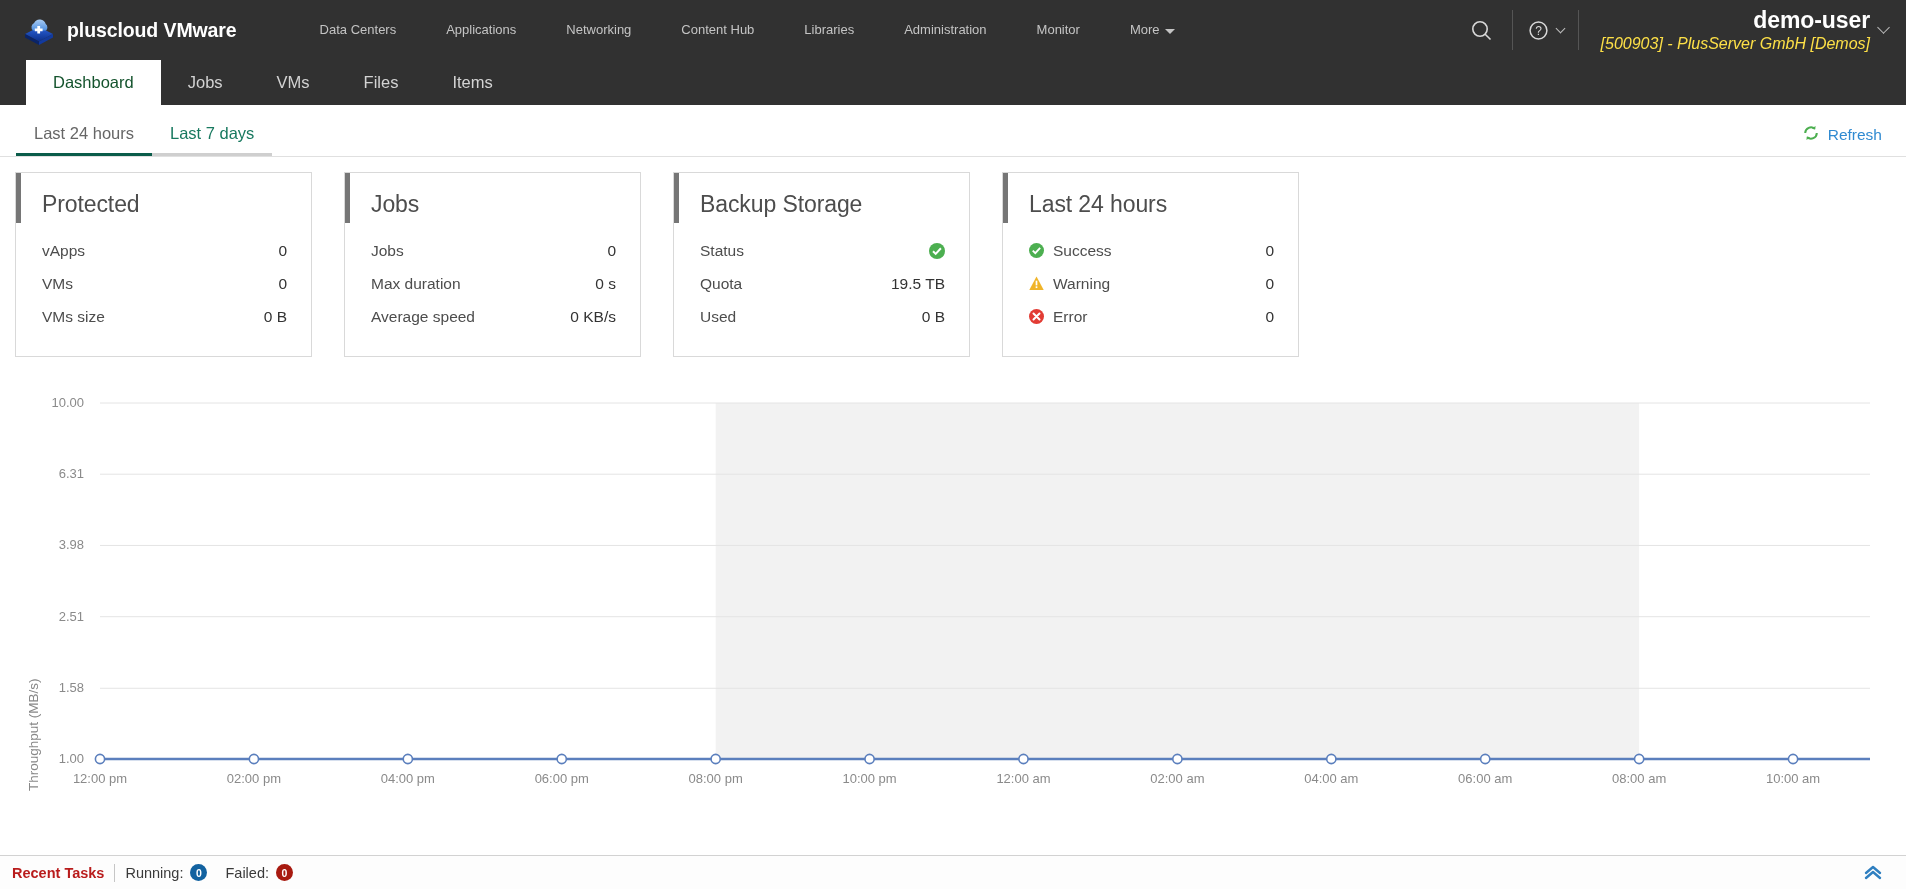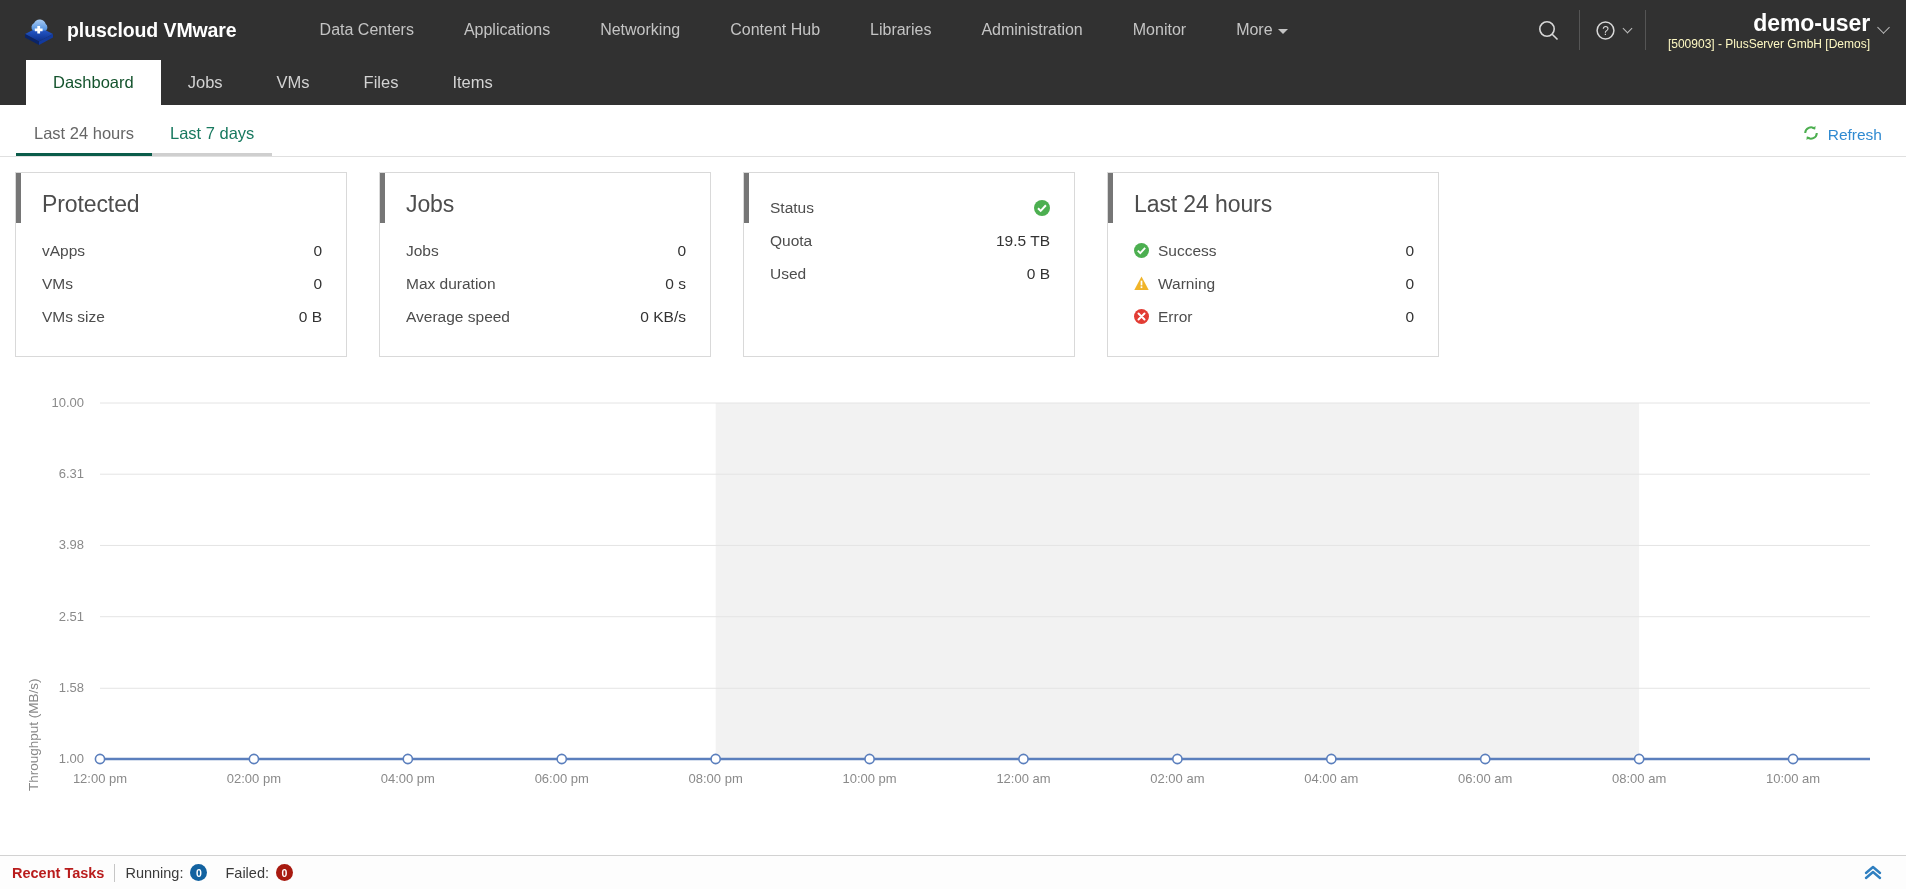--- a/index.html
+++ b/index.html
@@ -41,21 +41,21 @@
     letter-spacing: -0.1px;
     white-space: nowrap;
   }
   #mainmenu {
     display: flex;
     align-items: center;
     height: 60px;
   }
   .menu-item {
     color: #c4c4c4;
-    font-size: 16px;
+    font-size: 13px;
     padding: 0 25px;
     height: 60px;
     line-height: 60px;
     white-space: nowrap;
     cursor: pointer;
     display: flex;
     align-items: center;
   }
   .caret-down {
     display: inline-block;
@@ -94,21 +94,21 @@
     display: flex; align-items: center;
     height: 60px; cursor: pointer;
     padding-left: 14px; padding-right: 4px;
   }
   #usertext { text-align: right; line-height: 1.22; }
   #username {
     color: #ffffff; font-size: 23px; font-weight: bold;
     display: block; letter-spacing: -0.1px;
   }
   #userorg {
-    color: #fef9c3; font-size: 12px; display: block;
+    color: #fde047; font-size: 16px; display: block; font-style: italic;
   }
   .thin-caret {
     margin-left: 9px;
     width: 9px; height: 9px;
     border-right: 1.6px solid #bdbdbd;
     border-bottom: 1.6px solid #bdbdbd;
     transform: rotate(45deg);
     position: relative; top: -3px;
   }
 
@@ -169,21 +169,21 @@
     margin-left: 8px;
   }
 
   
   #cards {
     display: flex;
     padding: 15px 0 0 15px;
     gap: 32px;
   }
   .card {
-    width: 332px;
+    width: 297px;
     height: 185px;
     border: 1px solid #d9d9d9;
     background: #fff;
     position: relative;
     padding: 18px 24px 0 26px;
   }
   .card-accent {
     position: absolute;
     left: 0; top: 0;
     width: 5px; height: 50px;
@@ -406,20 +406,21 @@
       <span class="val">0 s</span>
     </div>
     <div class="card-row">
       <span class="lbl">Average speed</span>
       <span class="val">0 KB/s</span>
     </div>
   </div>
 
   <div class="card">
     <div class="card-accent"></div>
+    <div class="card-title">Backup Storage</div>
     <div class="card-row">
       <span class="lbl">Status</span>
       <span class="val">
         <span>
           <svg width="16" height="16" viewBox="0 0 16 16" style="display:block">
             <circle cx="8" cy="8" r="8" fill="#4caf50"></circle>
             <path d="M4 8.2 l2.7 2.7 l5.2 -5.6" fill="none" stroke="#fff" stroke-width="2"></path>
           </svg>
         </span>
       </span>

